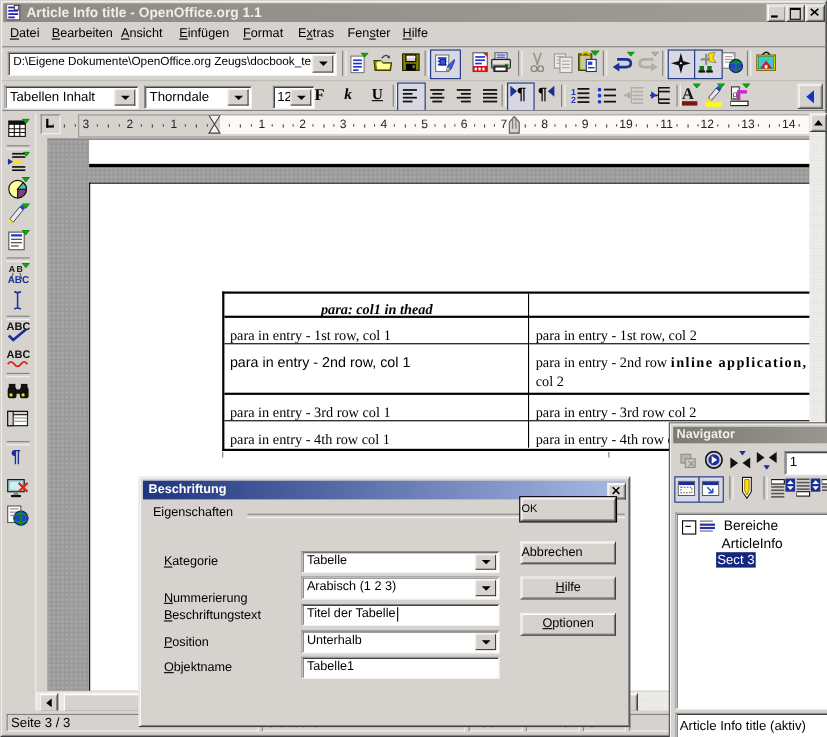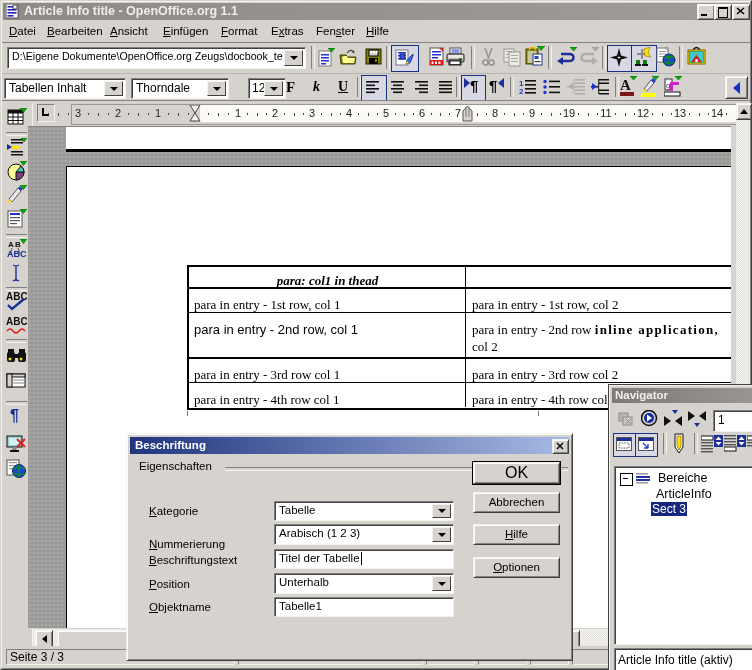--- a/index.html
+++ b/index.html
@@ -540,21 +540,21 @@
       <g fill="#999">
         <rect x="3" y="3" width="8" height="1.2"></rect>
         <rect x="3" y="6" width="8" height="1.2"></rect>
         <rect x="3" y="9" width="8" height="1.2"></rect>
       </g>
       <circle cx="13" cy="12" r="6.5" fill="#2244cc" stroke="#102060"></circle>
       <path d="M7 10 Q13 6 19 10 M7 14 Q13 18 19 14 M13 5.5 L13 18.5" stroke="#00a000" fill="none" stroke-width="1.2"></path>
     </svg>
 </div>
 
-<div class="abs" style="left:28px;top:126px;width:703px;height:502px;background:#9b9a99;background-image:radial-gradient(circle,#a9a9a9 1px,rgba(0,0,0,0) 1.3px);background-size:4px 4px;border-top:1px solid #848284;overflow:hidden;box-sizing:border-box">
+<div class="abs" style="left:43px;top:126px;width:703px;height:502px;background:#9b9a99;background-image:radial-gradient(circle,#a9a9a9 1px,rgba(0,0,0,0) 1.3px);background-size:4px 4px;border-top:1px solid #848284;overflow:hidden;box-sizing:border-box">
 
   <div class="abs" style="left:38px;top:0;width:665px;height:22px;background:#fff"></div>
   <div class="abs" style="left:38px;top:22px;width:665px;height:3px;background:#000"></div>
 
   <div class="abs" style="left:38px;top:39px;width:665px;height:462px;background:#fff;border-top:1px solid #000;border-left:1px solid #000"></div>
 
   <div class="abs" style="left:159px;top:138px;width:560px;height:141px;border:2px solid #000;border-right:none;background:#fff">
 
     <div class="abs" style="left:276px;top:0;width:1px;height:140px;background:#000"></div>
 
@@ -732,17 +732,17 @@
     <div class="abs" style="left:4px;top:2px;font-size:11.5px">Unterhalb</div>
       <div class="ddbtn">
         <span class="darr"></span>
       </div>
   </div>
   <div class="abs" style="left:22px;top:167px;font-size:11.5px"><span class="u">O</span>bjektname</div>
   <div class="abs field" style="left:147px;top:163px;width:178px;height:18px">
     <div class="abs" style="left:4px;top:2px;font-size:11.5px">Tabelle1</div>
   </div>
 
-  <div class="abs btn" style="left:346px;top:28px;width:85px;height:20px;text-align:center;font-size:16px;line-height:19px;outline:1px solid #000">OK</div>
-  <div class="abs btn" style="left:346px;top:58px;width:85px;height:19px;text-align:center;font-size:11.5px;line-height:18px">Abbrechen</div>
+  <div class="abs btn" style="left:346px;top:18px;width:85px;height:20px;font-size:10px;line-height:19px;outline:1px solid #000">OK</div>
+  <div class="abs btn" style="left:346px;top:58px;width:85px;height:19px;text-align:left;font-size:11.5px;line-height:18px">Abbrechen</div>
   <div class="abs btn" style="left:346px;top:90px;width:85px;height:19px;text-align:center;font-size:11.5px;line-height:18px"><span class="u">H</span>ilfe</div>
   <div class="abs btn" style="left:346px;top:123px;width:85px;height:19px;text-align:center;font-size:11.5px;line-height:18px"><span class="u">O</span>ptionen</div>
 </div>
 
 </body></html>

